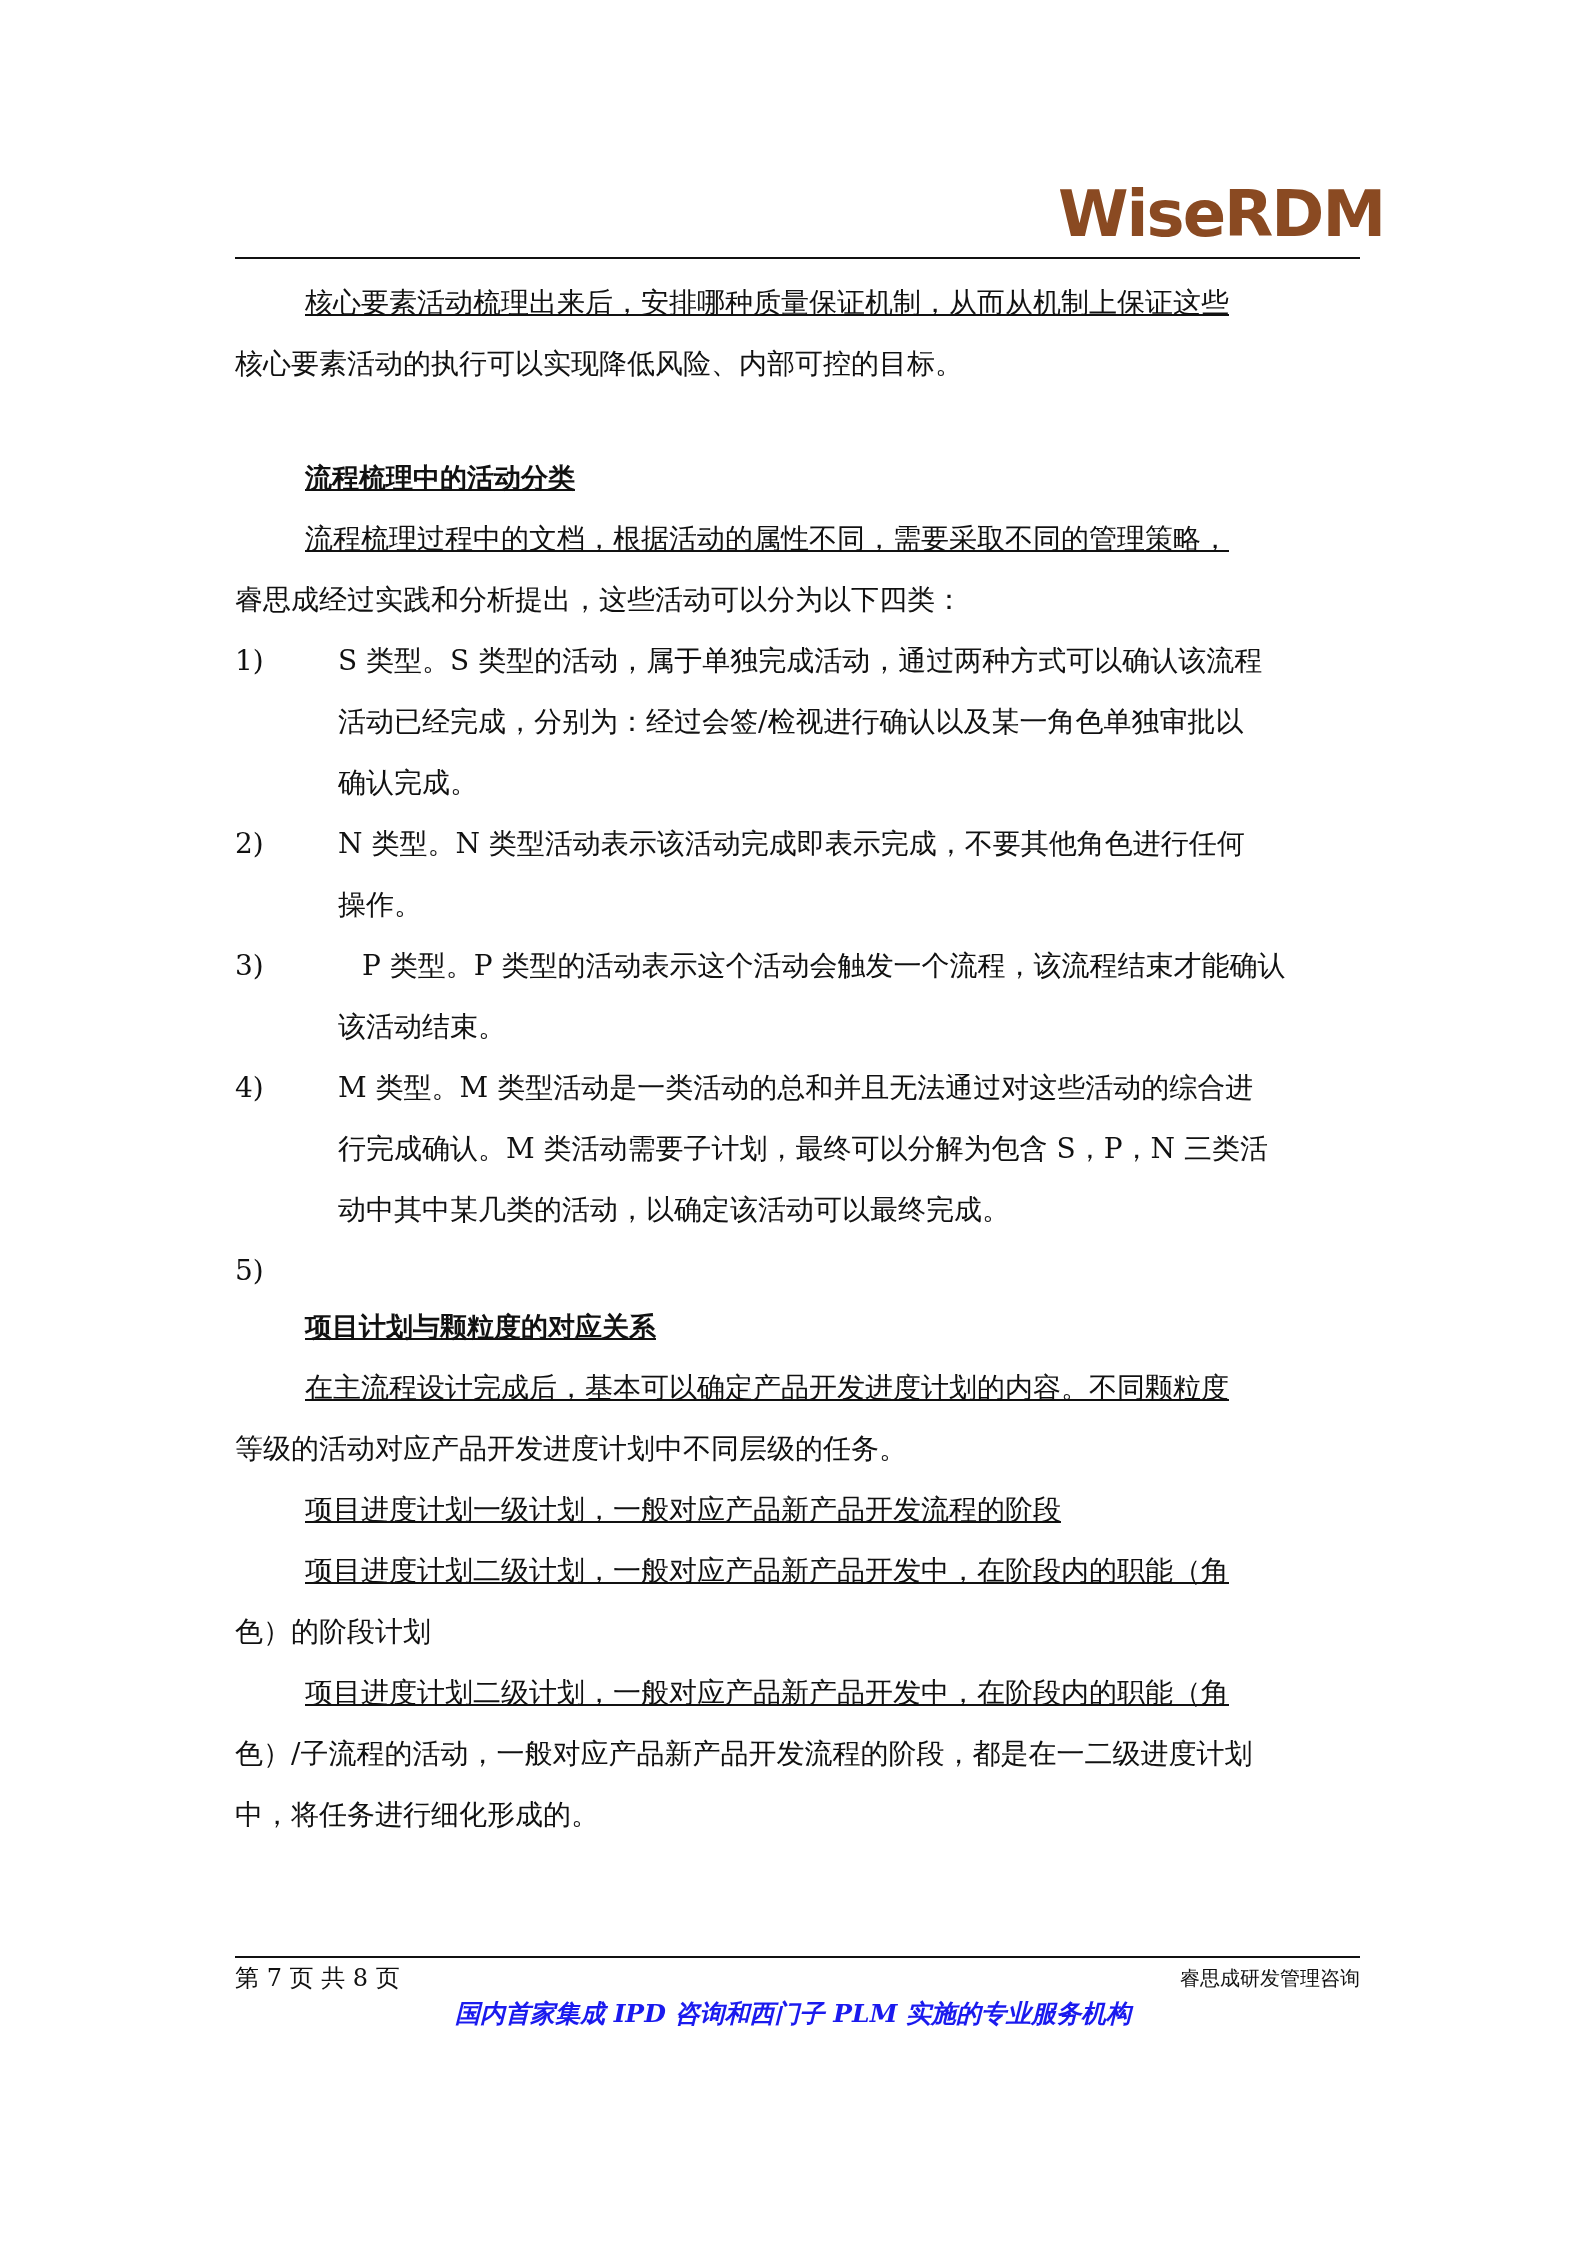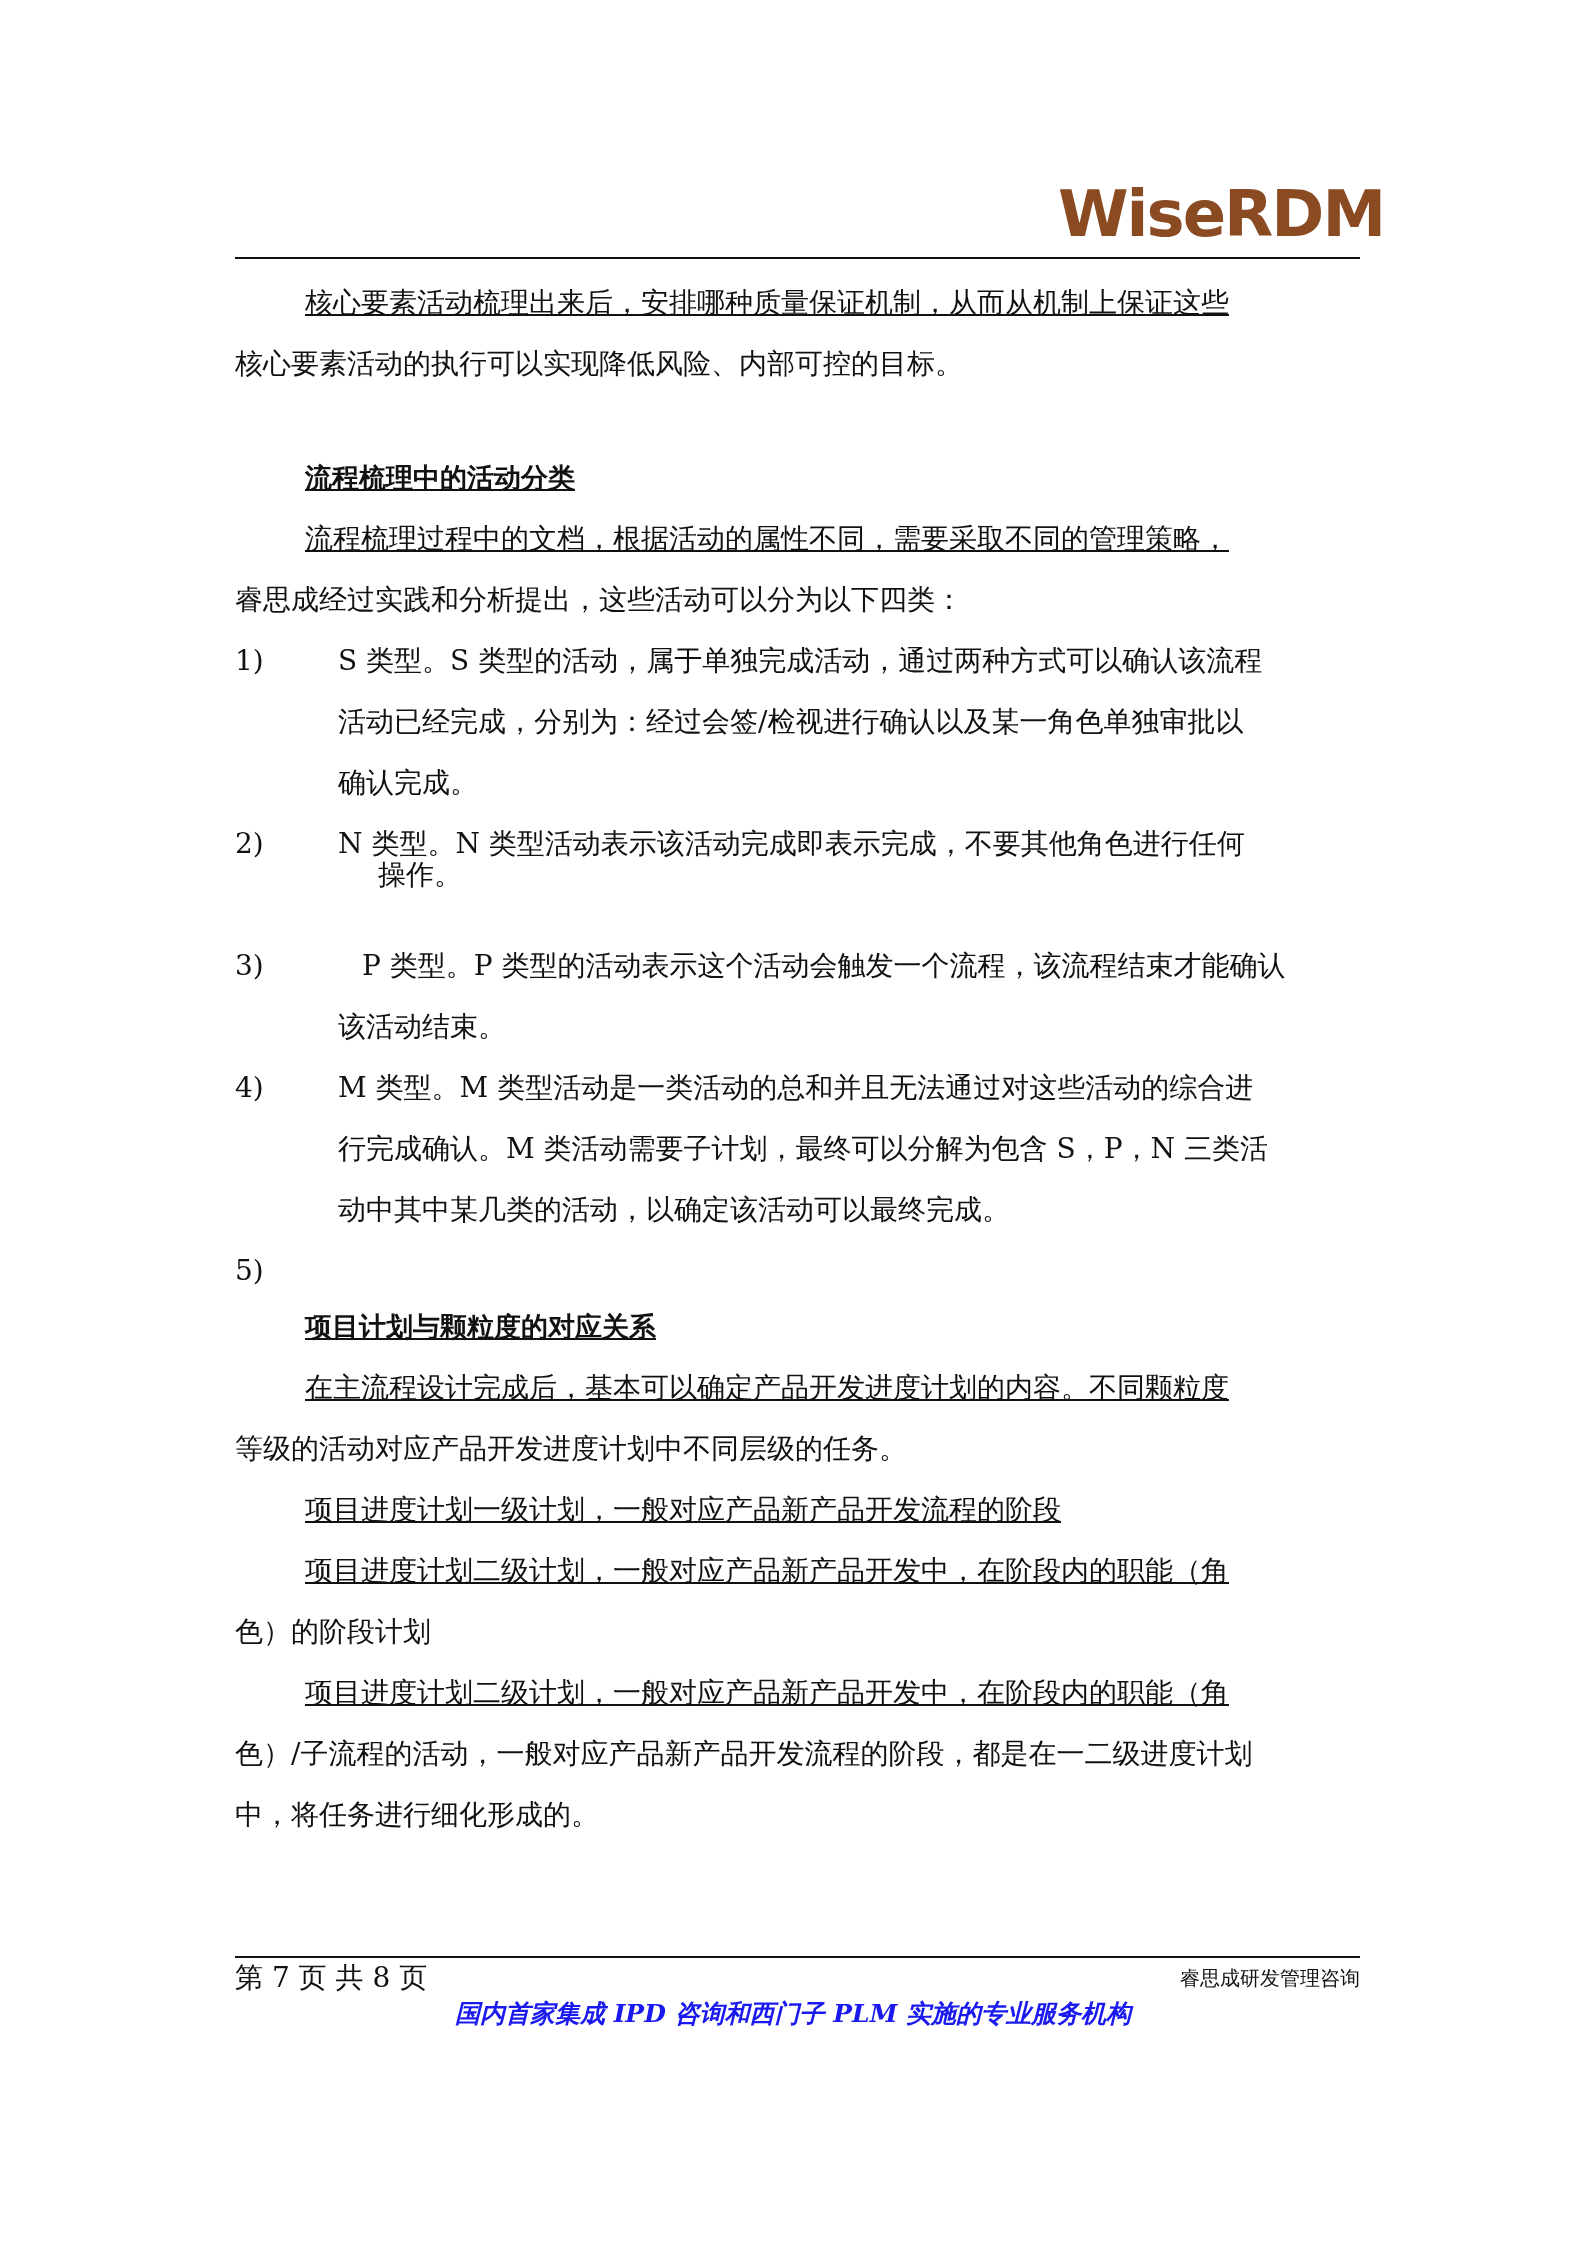--- a/index.html
+++ b/index.html
@@ -7,21 +7,21 @@
          font-family:"DejaVu Serif","Liberation Serif",serif; color:#111; }
   .logo { position:absolute; left:1058px; top:188px; width:302px; height:52px;
           font-family:"DejaVu Sans","Liberation Sans",sans-serif; font-weight:bold;
           font-size:64px; letter-spacing:-2px; color:#8a4a22; line-height:52px; text-align:center; }
   .hline { position:absolute; left:235px; width:1125px; height:2px; background:#111; }
   .line { position:absolute; left:235px; width:1125px; font-size:28px; line-height:40px; white-space:nowrap; }
   .indent { padding-left:70px;text-decoration:underline; }
   .heading { font-weight:bold; font-family:"DejaVu Sans","Liberation Sans",sans-serif; font-size:27px; }
   .num { position:absolute; left:235px; font-size:28px; line-height:40px; }
   .item { position:absolute; left:338px; font-size:28px; line-height:40px; white-space:nowrap; }
-  .foot-left { position:absolute; left:235px; top:1962px; font-size:28px; line-height:32px; }
+  .foot-left { position:absolute; left:235px; top:1962px; font-size:24px; line-height:32px; }
   .foot-right { position:absolute; right:226px; top:1962px; font-size:20px; line-height:32px; }
   .slogan { position:absolute; left:0; width:1586px; top:1997px; text-align:center;
             font-size:25px; font-weight:bold; color:#1a1aee; line-height:34px;font-style:italic; }
 </style>
 </head>
 <body>
 
 <div class="logo">WiseRDM</div>
 <div class="hline" style="top:257px;"></div>
 
@@ -32,21 +32,21 @@
 <div class="line indent" style="top:519px;">流程梳理过程中的文档，根据活动的属性不同，需要采取不同的管理策略，</div>
 <div class="line" style="top:580px;">睿思成经过实践和分析提出，这些活动可以分为以下四类：</div>
 
 <div class="num" style="top:641px;">1)</div>
 <div class="item" style="top:641px;">S 类型。S 类型的活动，属于单独完成活动，通过两种方式可以确认该流程</div>
 <div class="item" style="top:702px;">活动已经完成，分别为：经过会签/检视进行确认以及某一角色单独审批以</div>
 <div class="item" style="top:763px;">确认完成。</div>
 
 <div class="num" style="top:824px;">2)</div>
 <div class="item" style="top:824px;">N 类型。N 类型活动表示该活动完成即表示完成，不要其他角色进行任何</div>
-<div class="item" style="top:855px;margin-left:40px;">操作。</div>
+<div class="item" style="top:885px;">操作。</div>
 
 <div class="num" style="top:946px;">3)</div>
 <div class="item" style="top:946px;margin-left:24px;">P 类型。P 类型的活动表示这个活动会触发一个流程，该流程结束才能确认</div>
 <div class="item" style="top:1007px;">该活动结束。</div>
 
 <div class="num" style="top:1068px;">4)</div>
 <div class="item" style="top:1068px;">M 类型。M 类型活动是一类活动的总和并且无法通过对这些活动的综合进</div>
 <div class="item" style="top:1129px;">行完成确认。M 类活动需要子计划，最终可以分解为包含 S，P，N 三类活</div>
 <div class="item" style="top:1190px;">动中其中某几类的活动，以确定该活动可以最终完成。</div>
 

